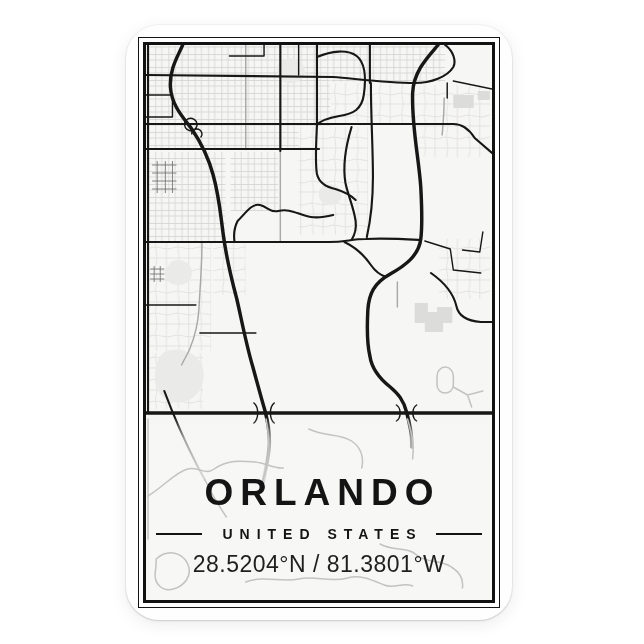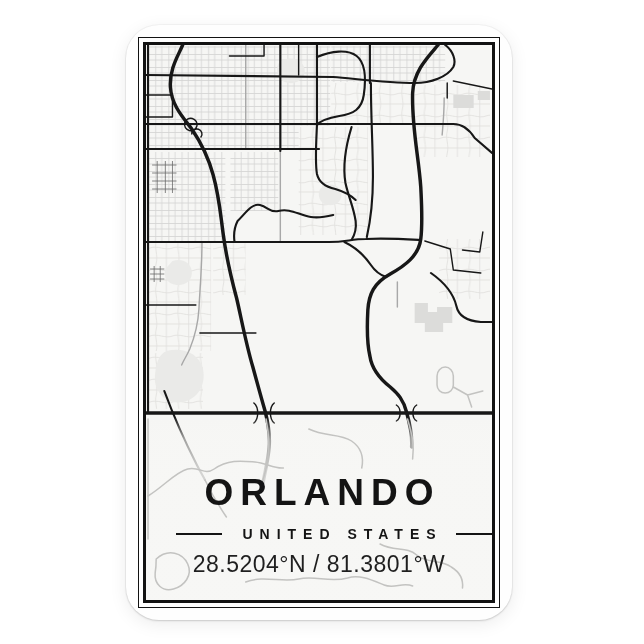--- a/index.html
+++ b/index.html
@@ -31,21 +31,21 @@
 
   
   .text-overlay{position:absolute;inset:0;pointer-events:none;}
   .city{
     position:absolute;top:429px;left:0;width:100%;text-align:center;
     font-size:37px;font-weight:700;letter-spacing:7px;padding-left:7px;box-sizing:border-box;
     color:var(--text,#141414);line-height:1;
   }
   .sub-row{
     position:absolute;top:481px;left:0;width:100%;
-    display:flex;align-items:center;justify-content:center;gap:13px;padding-left:20px;
+    display:flex;align-items:center;justify-content:center;gap:13px;
   }
   .dash{display:inline-block;width:46px;height:2px;background:var(--text,#141414);}
   .country{
     font-size:14px;font-weight:700;letter-spacing:7px;padding-left:7px;
     color:var(--text,#141414);line-height:1.2;
   }
   .coords{
     position:absolute;top:506px;left:0;width:100%;text-align:center;
     font-size:23px;font-weight:400;letter-spacing:.5px;color:#1f1f1f;line-height:1.2;
   }

